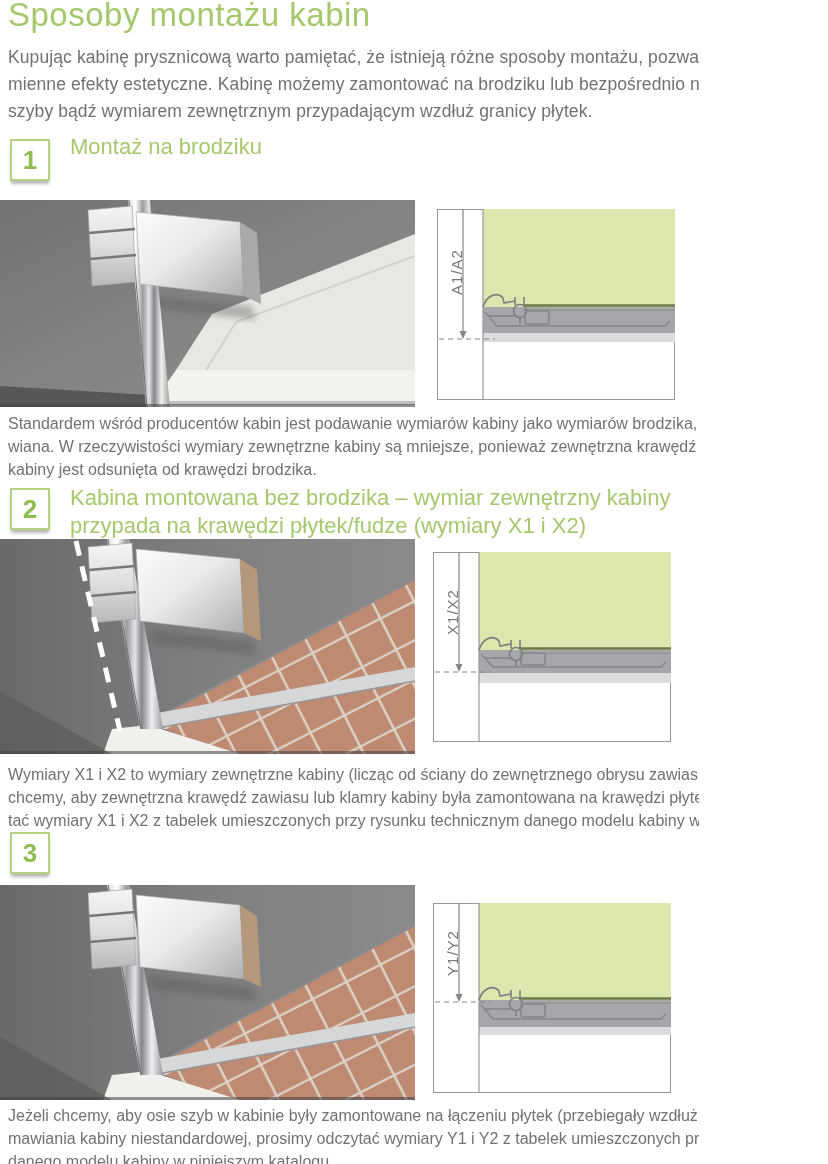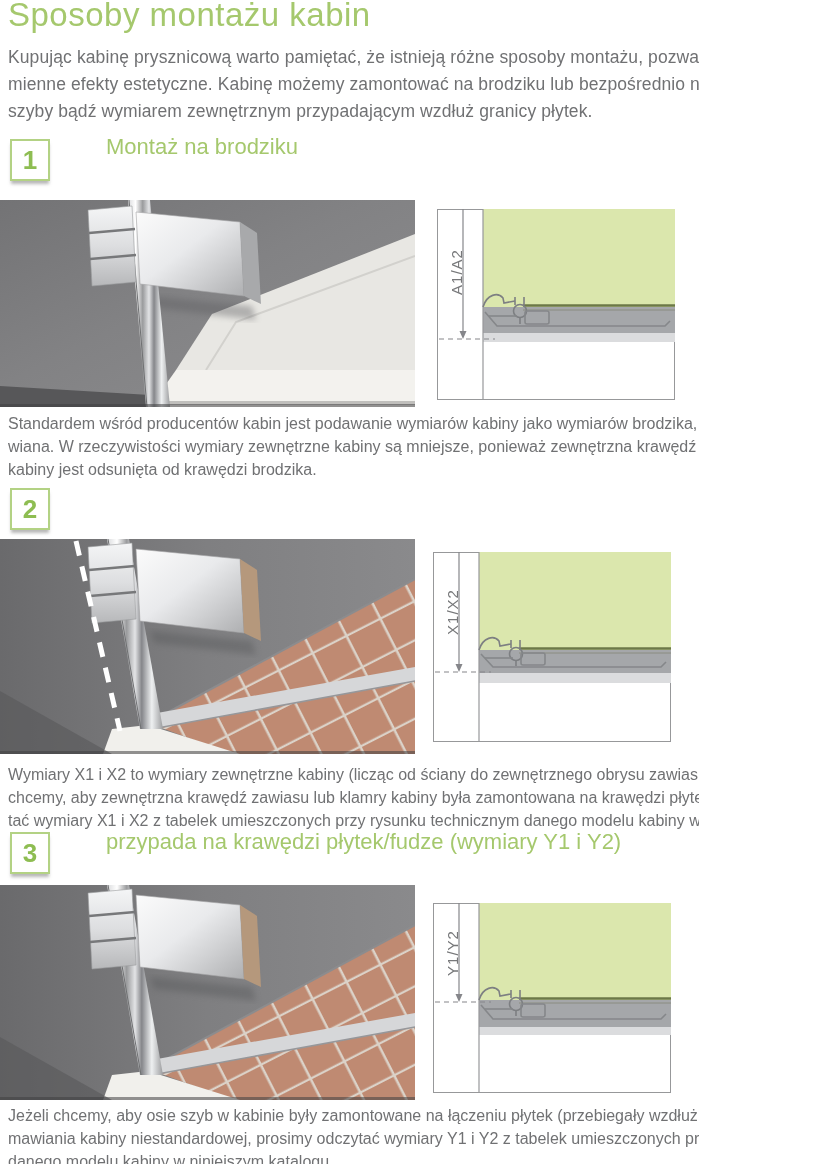--- a/index.html
+++ b/index.html
@@ -5,21 +5,21 @@
   html,body{margin:0;padding:0;background:#ffffff;}
   .page{position:relative;width:699px;height:1164px;background:#ffffff;overflow:hidden;
         font-family:Liberation Sans, sans-serif;}
   .abs{position:absolute;}
   .page-title{left:8px;top:-4px;font-size:33px;letter-spacing:.5px;color:#a5c86d;font-weight:400;}
   .intro{left:8px;top:44px;color:#707173;font-size:17.5px;line-height:27px;letter-spacing:.1px;}
   .intro div{white-space:nowrap;}
   .badge{width:36px;height:38px;border:2px solid #b3d284;background:#fff;color:#8ebd52;
          font-size:26px;font-weight:700;display:flex;align-items:center;justify-content:center;
          box-shadow:0 4px 3px -1px rgba(125,125,125,.55);}
-  .sec-heading{color:#a5c86d;font-size:22px;line-height:28px;font-weight:400;margin-left:36px;}
+  .sec-heading{color:#a5c86d;font-size:22px;line-height:28px;font-weight:400;}
   .sec-heading div{white-space:nowrap;}
   .caption{color:#707173;font-size:16px;line-height:23px;letter-spacing:0;}
   .caption div{white-space:nowrap;}
   svg{display:block;}
 </style>
 </head>
 <body>
 
 <div class="page">
 
@@ -128,20 +128,24 @@
 
   <div class="abs caption" style="left:8px;top:412px;">
     <div>Standardem wśród producentów kabin jest podawanie wymiarów kabiny jako wymiarów brodzika, na którym jest usta-</div>
     <div>wiana. W rzeczywistości wymiary zewnętrzne kabiny są mniejsze, ponieważ zewnętrzna krawędź zawiasu bądź klamry</div>
     <div>kabiny jest odsunięta od krawędzi brodzika.</div>
   </div>
 
   <div class="abs badge" style="left:10px;top:488px;">
     <span>2</span>
   </div>
+  <div class="abs sec-heading" style="left:70px;top:484px;">
+    <div>Kabina montowana bez brodzika – wymiar zewnętrzny kabiny</div>
+    <div>przypada na krawędzi płytek/fudze (wymiary X1 i X2)</div>
+  </div>
 
   <svg class="abs" style="left:0;top:539px;" width="415" height="215" viewBox="0 0 415 215">
     <rect width="415" height="215" fill="url(#wallGrad2)"></rect>
     <polygon points="415,40 415,215 232,215 148,184" fill="url(#tilePat)"></polygon>
     <line x1="148" y1="184" x2="415" y2="40" stroke="#8c8c8e" stroke-width="2"></line>
     <polygon points="146,176 415,128 415,142 152,190" fill="#d6d7d9"></polygon>
     <polyline points="152,190 415,142" stroke="#96979a" stroke-width="1.5" fill="none"></polyline>
     <polygon points="148,186 240,215 103,215 112,190" fill="#f1f0ec"></polygon>
     <polygon points="0,152 112,215 0,215" fill="#58585a" opacity=".6"></polygon>
     <polygon points="150,92 252,102 256,116 154,104" fill="#555658" opacity=".4" filter="url(#blurF)"></polygon>
@@ -188,21 +192,20 @@
   <div class="abs caption" style="left:8px;top:763px;">
     <div>Wymiary X1 i X2 to wymiary zewnętrzne kabiny (licząc od ściany do zewnętrznego obrysu zawiasu lub klamry). Jeżeli</div>
     <div>chcemy, aby zewnętrzna krawędź zawiasu lub klamry kabiny była zamontowana na krawędzi płytek/fudze, prosimy odczy-</div>
     <div>tać wymiary X1 i X2 z tabelek umieszczonych przy rysunku technicznym danego modelu kabiny w dalszej części katalogu.</div>
   </div>
 
   <div class="abs badge" style="left:10px;top:832px;">
     <span>3</span>
   </div>
   <div class="abs sec-heading" style="left:70px;top:828px;">
-    <div>przypada na krawędzi płytek/fudze (wymiary Y1 i Y2)</div>
   </div>
 
   <svg class="abs" style="left:0;top:885px;" width="415" height="215" viewBox="0 0 415 215">
     <rect width="415" height="215" fill="url(#wallGrad2)"></rect>
     <polygon points="415,40 415,215 232,215 148,184" fill="url(#tilePat)"></polygon>
     <line x1="148" y1="184" x2="415" y2="40" stroke="#8c8c8e" stroke-width="2"></line>
     <polygon points="146,176 415,128 415,142 152,190" fill="#d6d7d9"></polygon>
     <polyline points="152,190 415,142" stroke="#96979a" stroke-width="1.5" fill="none"></polyline>
     <polygon points="148,186 240,215 103,215 112,190" fill="#f1f0ec"></polygon>
     <polygon points="0,152 112,215 0,215" fill="#58585a" opacity=".6"></polygon>

